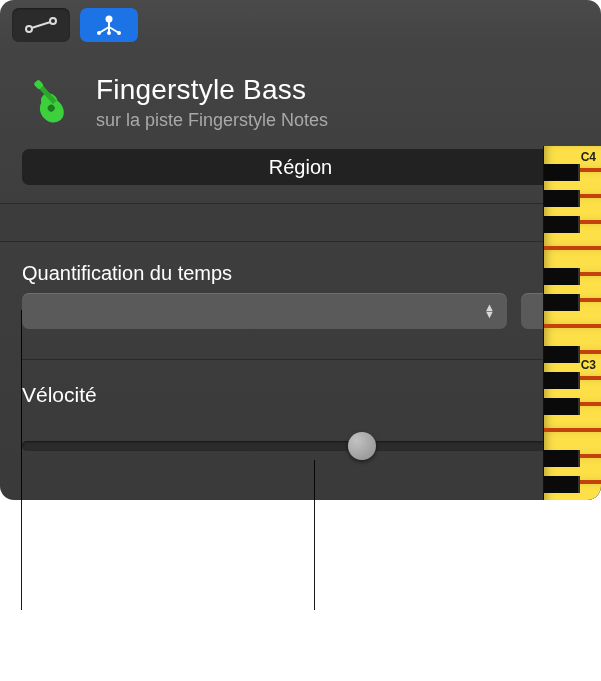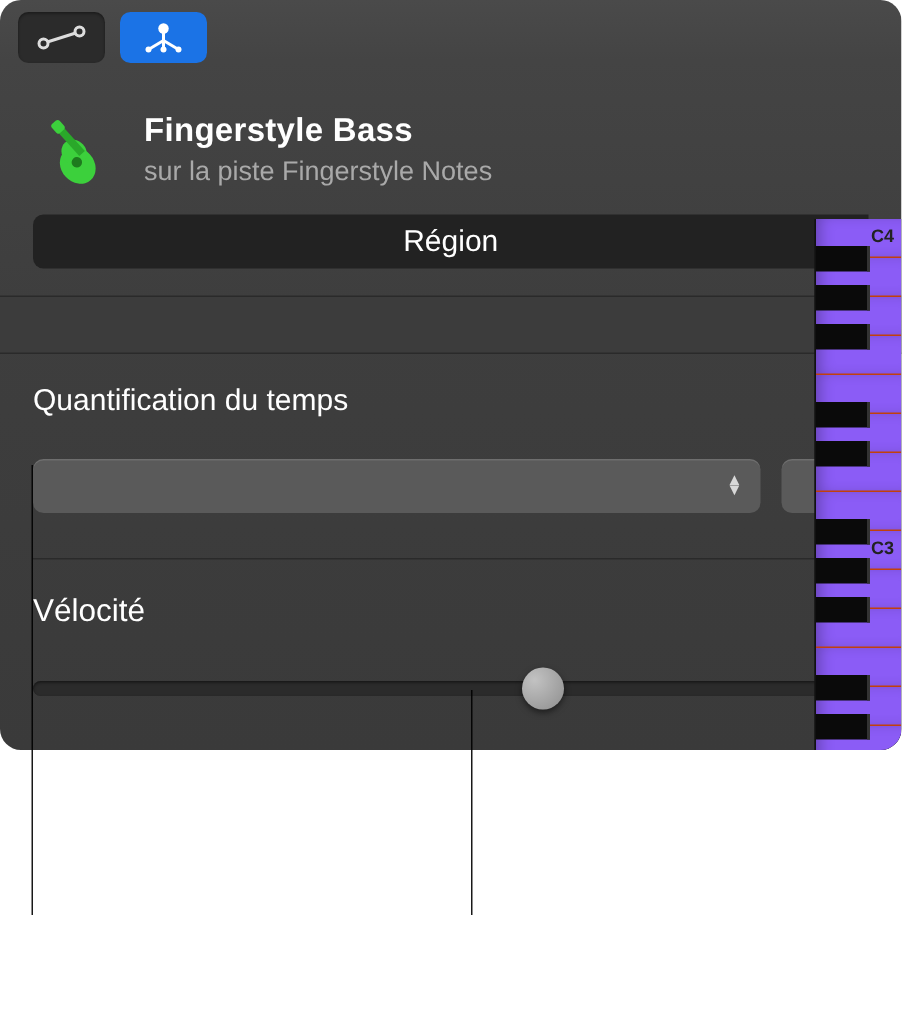--- a/index.html
+++ b/index.html
@@ -52,22 +52,22 @@
       gap: 20px;
       padding: 18px 22px 12px 26px;
     }
     .guitar-icon {
       width: 50px;
       height: 50px;
       position: relative;
     }
     .track-title {
       color: #fff;
-      font-size: 22px;
-      font-weight: 700;
+      font-size: 28px;
+      font-weight: 400;
       letter-spacing: 0.2px;
     }
     .track-sub {
       color: #a9a9a9;
       font-size: 18px;
       font-weight: 400;
       margin-top: 4px;
     }
 
     
@@ -107,21 +107,21 @@
     }
 
     
     .section {
       padding: 20px 22px 0 22px;
     }
     .section-label {
       color: #fff;
       font-size: 20px;
       font-weight: 400;
-      margin-bottom: 27px;
+      margin-bottom: 8px;
     }
     .quant-row {
       display: flex;
       gap: 14px;
       align-items: center;
     }
     .dropdown {
       flex: 1;
       height: 36px;
       background: #5a5a5a;
@@ -216,22 +216,22 @@
       background: #1a1a1a;
       border-left: 1px solid #111;
       overflow: hidden;
     }
     .white-keys {
       display: flex;
       flex-direction: column;
     }
     .white-key {
       flex: 0 0 26px;
-      background: #8b5cf6;
-      border-bottom: 1px solid #c2410c;
+      background: #fde047;
+      border-bottom: 4px solid #c2410c;
       position: relative;
     }
     .white-key.shaded {
       box-shadow: inset 6px 0 10px -4px rgba(0,0,0,0.3);
     }
     .white-key .lbl {
       position: absolute;
       right: 5px;
       top: 4px;
       font-size: 12px;

